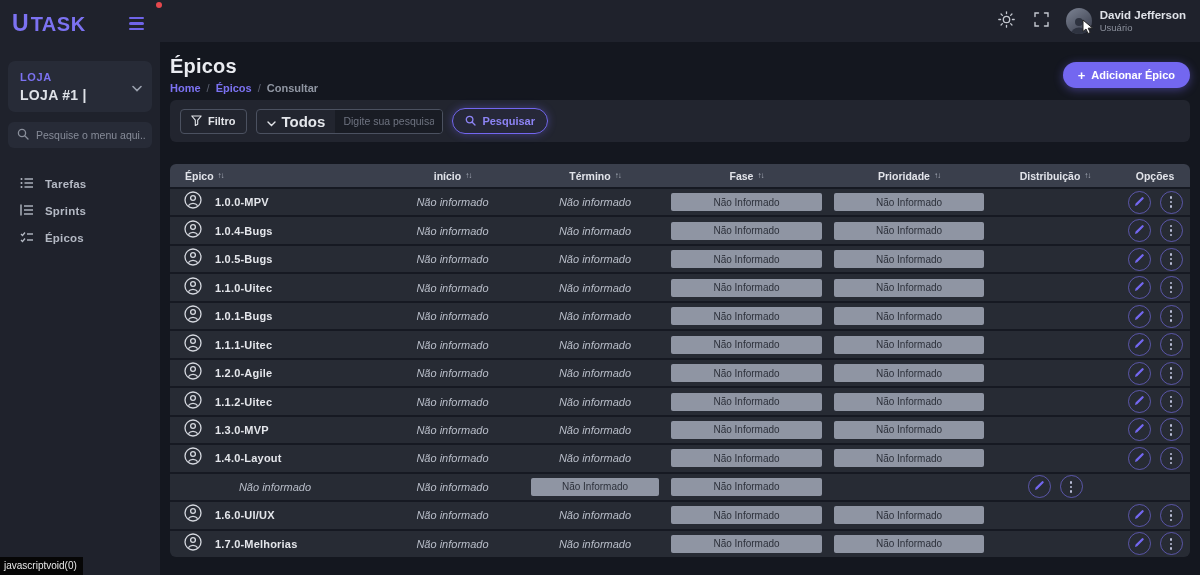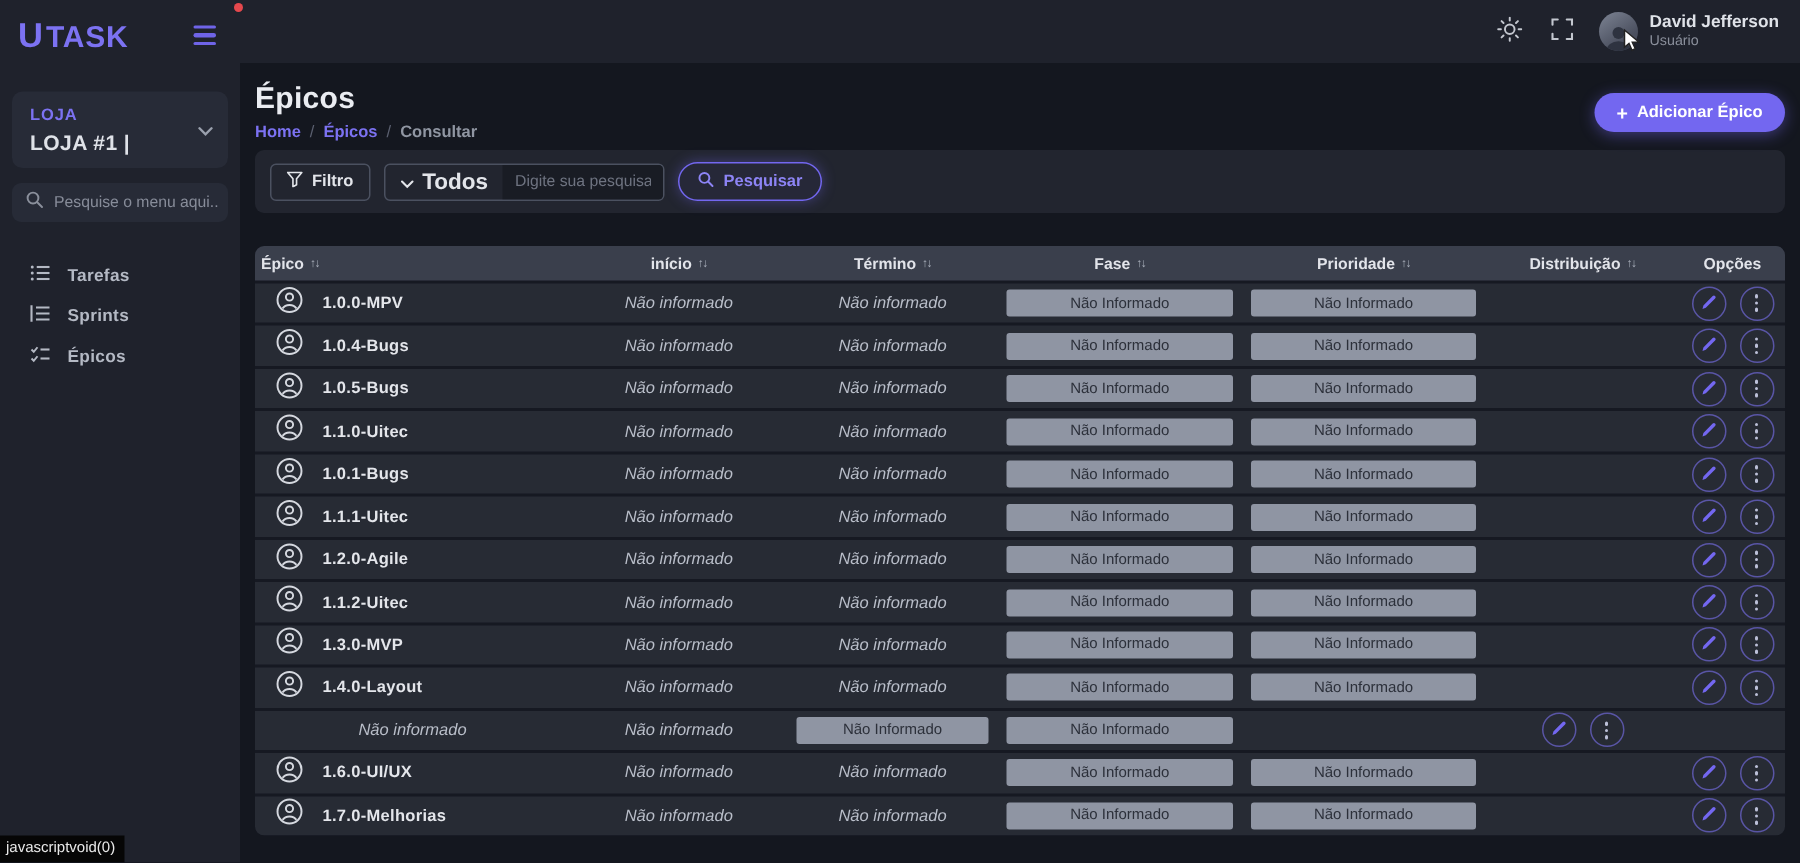--- a/index.html
+++ b/index.html
@@ -103,21 +103,21 @@
   .table-card {
     margin:22px 10px 0 10px; height:393px; background:#161922;
     border-radius:6px; overflow:hidden; display:flex; flex-direction:column;
   }
   .thead {
     height:23px; flex:none; background:#3a3f4c; display:grid;
     grid-template-columns:210px 145px 140px 163px 162px 130px 70px;
     align-items:center; font-size:10.5px; font-weight:700; color:#e2e4ea;
   }
   .th { display:flex; align-items:center; justify-content:center; gap:4px; cursor:pointer; }
-  .th.left { justify-content:flex-start; padding-left:4px; }
+  .th.left { justify-content:flex-start; padding-left:15px; }
   .sort-glyph { font-size:8px; color:#aab0bc; letter-spacing:-1px; }
   .tbody { flex:1; display:flex; flex-direction:column; gap:2px; padding-top:2px; }
   .trow {
     flex:1; background:#272b34; display:grid;
     grid-template-columns:210px 145px 140px 163px 162px 130px 70px;
     align-items:center;
   }
   .cell { display:flex; align-items:center; justify-content:center; }
   .c-epic { justify-content:flex-start; padding-left:14px; gap:13px; }
   .epic-name { font-size:11px; font-weight:700; color:#e4e6eb; letter-spacing:.2px; }

